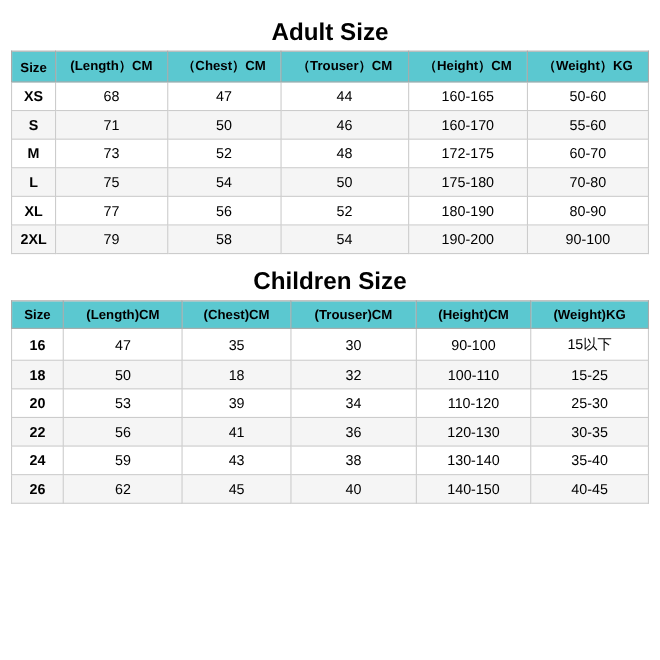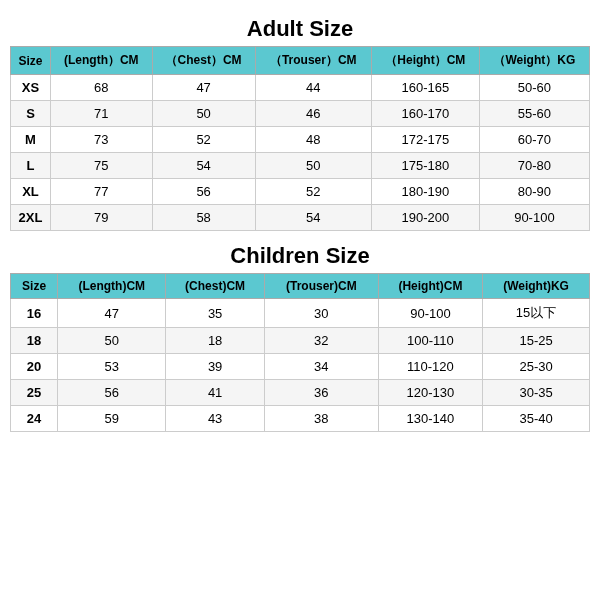--- a/index.html
+++ b/index.html
@@ -147,29 +147,37 @@
       </tr>
       <tr>
         <td>20</td>
         <td>53</td>
         <td>39</td>
         <td>34</td>
         <td>110-120</td>
         <td>25-30</td>
       </tr>
       <tr>
-        <td>25</td>
+        <td>22</td>
         <td>56</td>
         <td>41</td>
         <td>36</td>
         <td>120-130</td>
         <td>30-35</td>
       </tr>
       <tr>
         <td>24</td>
         <td>59</td>
         <td>43</td>
         <td>38</td>
         <td>130-140</td>
         <td>35-40</td>
       </tr>
+      <tr>
+        <td>26</td>
+        <td>62</td>
+        <td>45</td>
+        <td>40</td>
+        <td>140-150</td>
+        <td>40-45</td>
+      </tr>
     </tbody>
 </table>
 
 </body></html>

